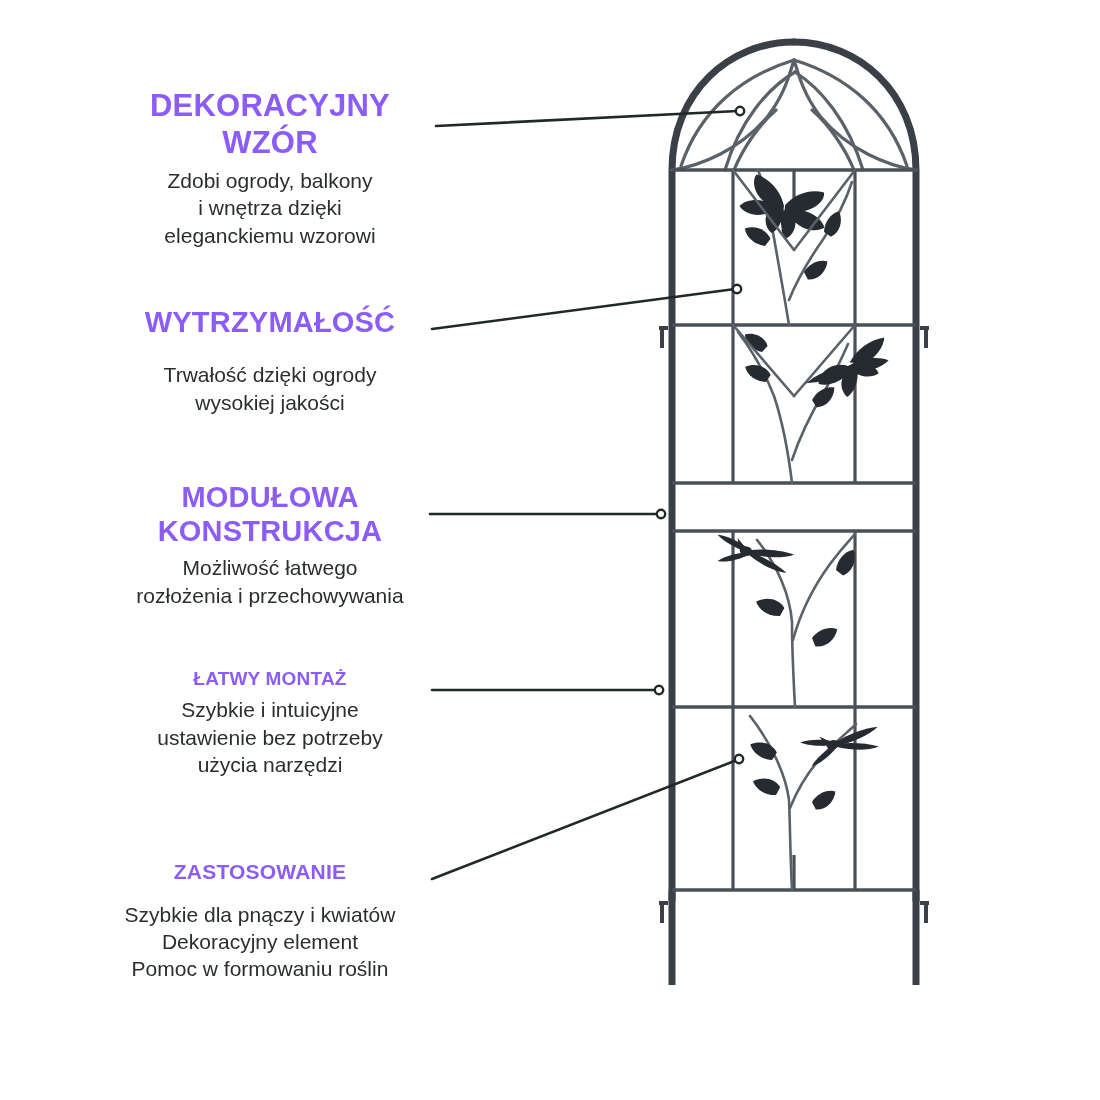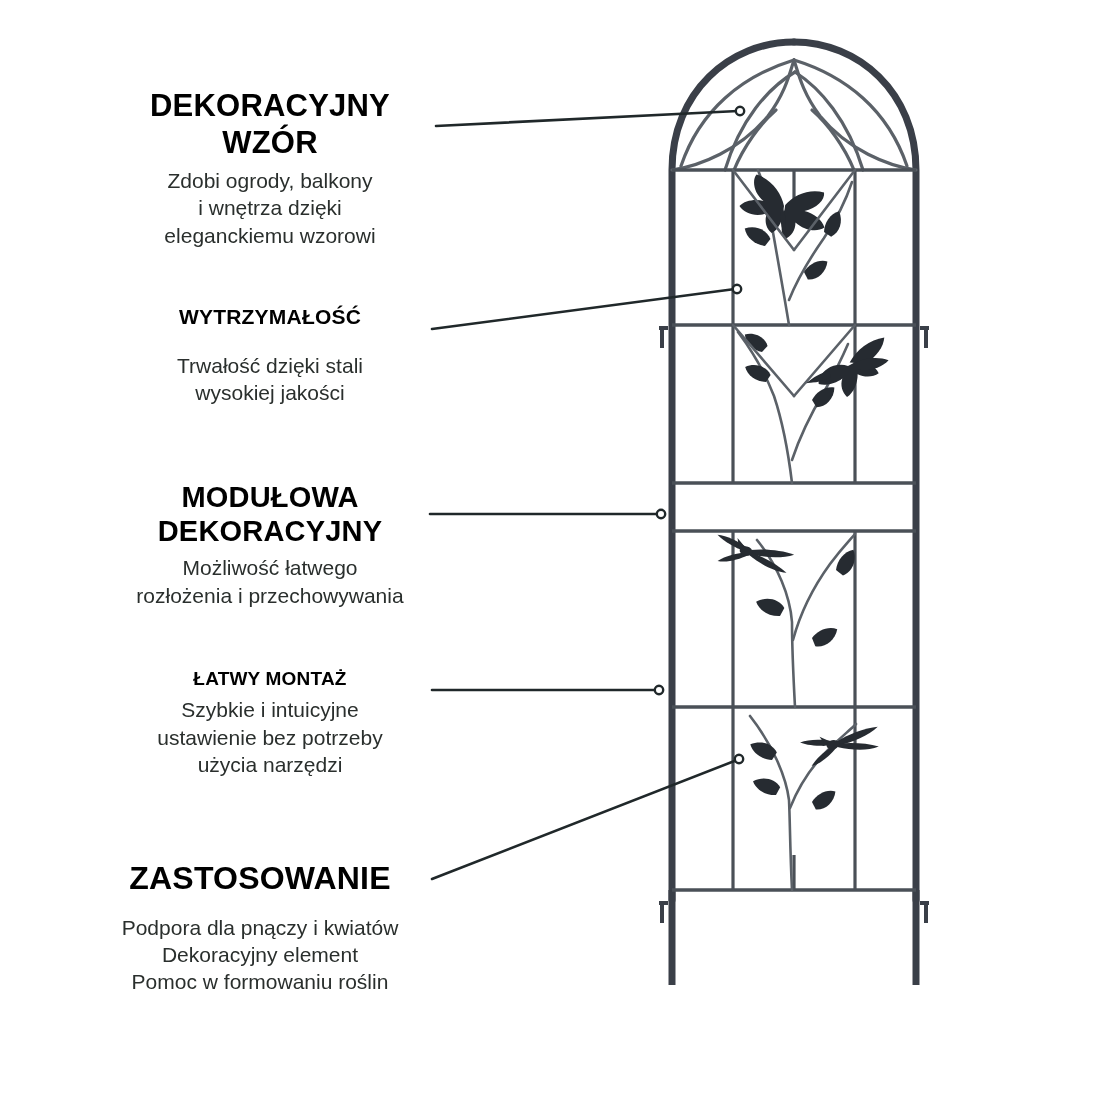--- a/index.html
+++ b/index.html
@@ -20,54 +20,54 @@
 
   
   .feature {
     position: absolute;
     text-align: center;
     box-sizing: border-box;
   }
   .feature .f-title {
     font-family: "Liberation Sans", sans-serif;
     font-weight: 700;
-    color: #000000;
+    color: #8b5cf6;
     letter-spacing: 0.2px;
     line-height: 1.18;
     margin: 0 0 6px 0;
     white-space: pre-line;
   }
   .feature .f-desc {
     font-family: "Liberation Sans", sans-serif;
     font-weight: 400;
     color: #2a2f2d;
     line-height: 1.30;
     margin: 0;
     white-space: pre-line;
   }
 
   
   #feat-1 { left: 60px;  top: 88px;  width: 420px; }
   #feat-1 .f-title { font-size: 31px; }
   #feat-1 .f-desc  { font-size: 21px; margin-top: 4px; }
 
   #feat-2 { left: 60px;  top: 305px; width: 420px; }
-  #feat-2 .f-title { font-size: 21px; }
+  #feat-2 .f-title { font-size: 29px; }
   #feat-2 .f-desc  { font-size: 21px; margin-top: 22px; }
 
   #feat-3 { left: 60px;  top: 480px; width: 420px; }
   #feat-3 .f-title { font-size: 29px; }
   #feat-3 .f-desc  { font-size: 21px; margin-top: 4px; }
 
   #feat-4 { left: 60px;  top: 668px; width: 420px; }
   #feat-4 .f-title { font-size: 19px; }
   #feat-4 .f-desc  { font-size: 21px; }
 
   #feat-5 { left: 40px;  top: 860px; width: 440px; }
-  #feat-5 .f-title { font-size: 32px; }
+  #feat-5 .f-title { font-size: 21px; }
   #feat-5 .f-desc  { font-size: 21px; margin-top: 16px; }
 
   
   #leaders, #product {
     position: absolute;
     left: 0;
     top: 0;
     width: 1100px;
     height: 1100px;
     pointer-events: none;
@@ -269,38 +269,38 @@
   <div class="feature" id="feat-1">
     <h2 class="f-title">DEKORACYJNY
 WZÓR</h2>
     <p class="f-desc">Zdobi ogrody, balkony
 i wnętrza dzięki
 eleganckiemu wzorowi</p>
   </div>
 
   <div class="feature" id="feat-2">
     <h2 class="f-title">WYTRZYMAŁOŚĆ</h2>
-    <p class="f-desc">Trwałość dzięki stali
+    <p class="f-desc">Trwałość dzięki ogrody
 wysokiej jakości</p>
   </div>
 
   <div class="feature" id="feat-3">
     <h2 class="f-title">MODUŁOWA
-DEKORACYJNY</h2>
+KONSTRUKCJA</h2>
     <p class="f-desc">Możliwość łatwego
 rozłożenia i przechowywania</p>
   </div>
 
   <div class="feature" id="feat-4">
     <h2 class="f-title">ŁATWY MONTAŻ</h2>
     <p class="f-desc">Szybkie i intuicyjne
 ustawienie bez potrzeby
 użycia narzędzi</p>
   </div>
 
   <div class="feature" id="feat-5">
     <h2 class="f-title">ZASTOSOWANIE</h2>
-    <p class="f-desc">Podpora dla pnączy i kwiatów
+    <p class="f-desc">Szybkie dla pnączy i kwiatów
 Dekoracyjny element
 Pomoc w formowaniu roślin</p>
   </div>
 
 </div>
 
 </body></html>

